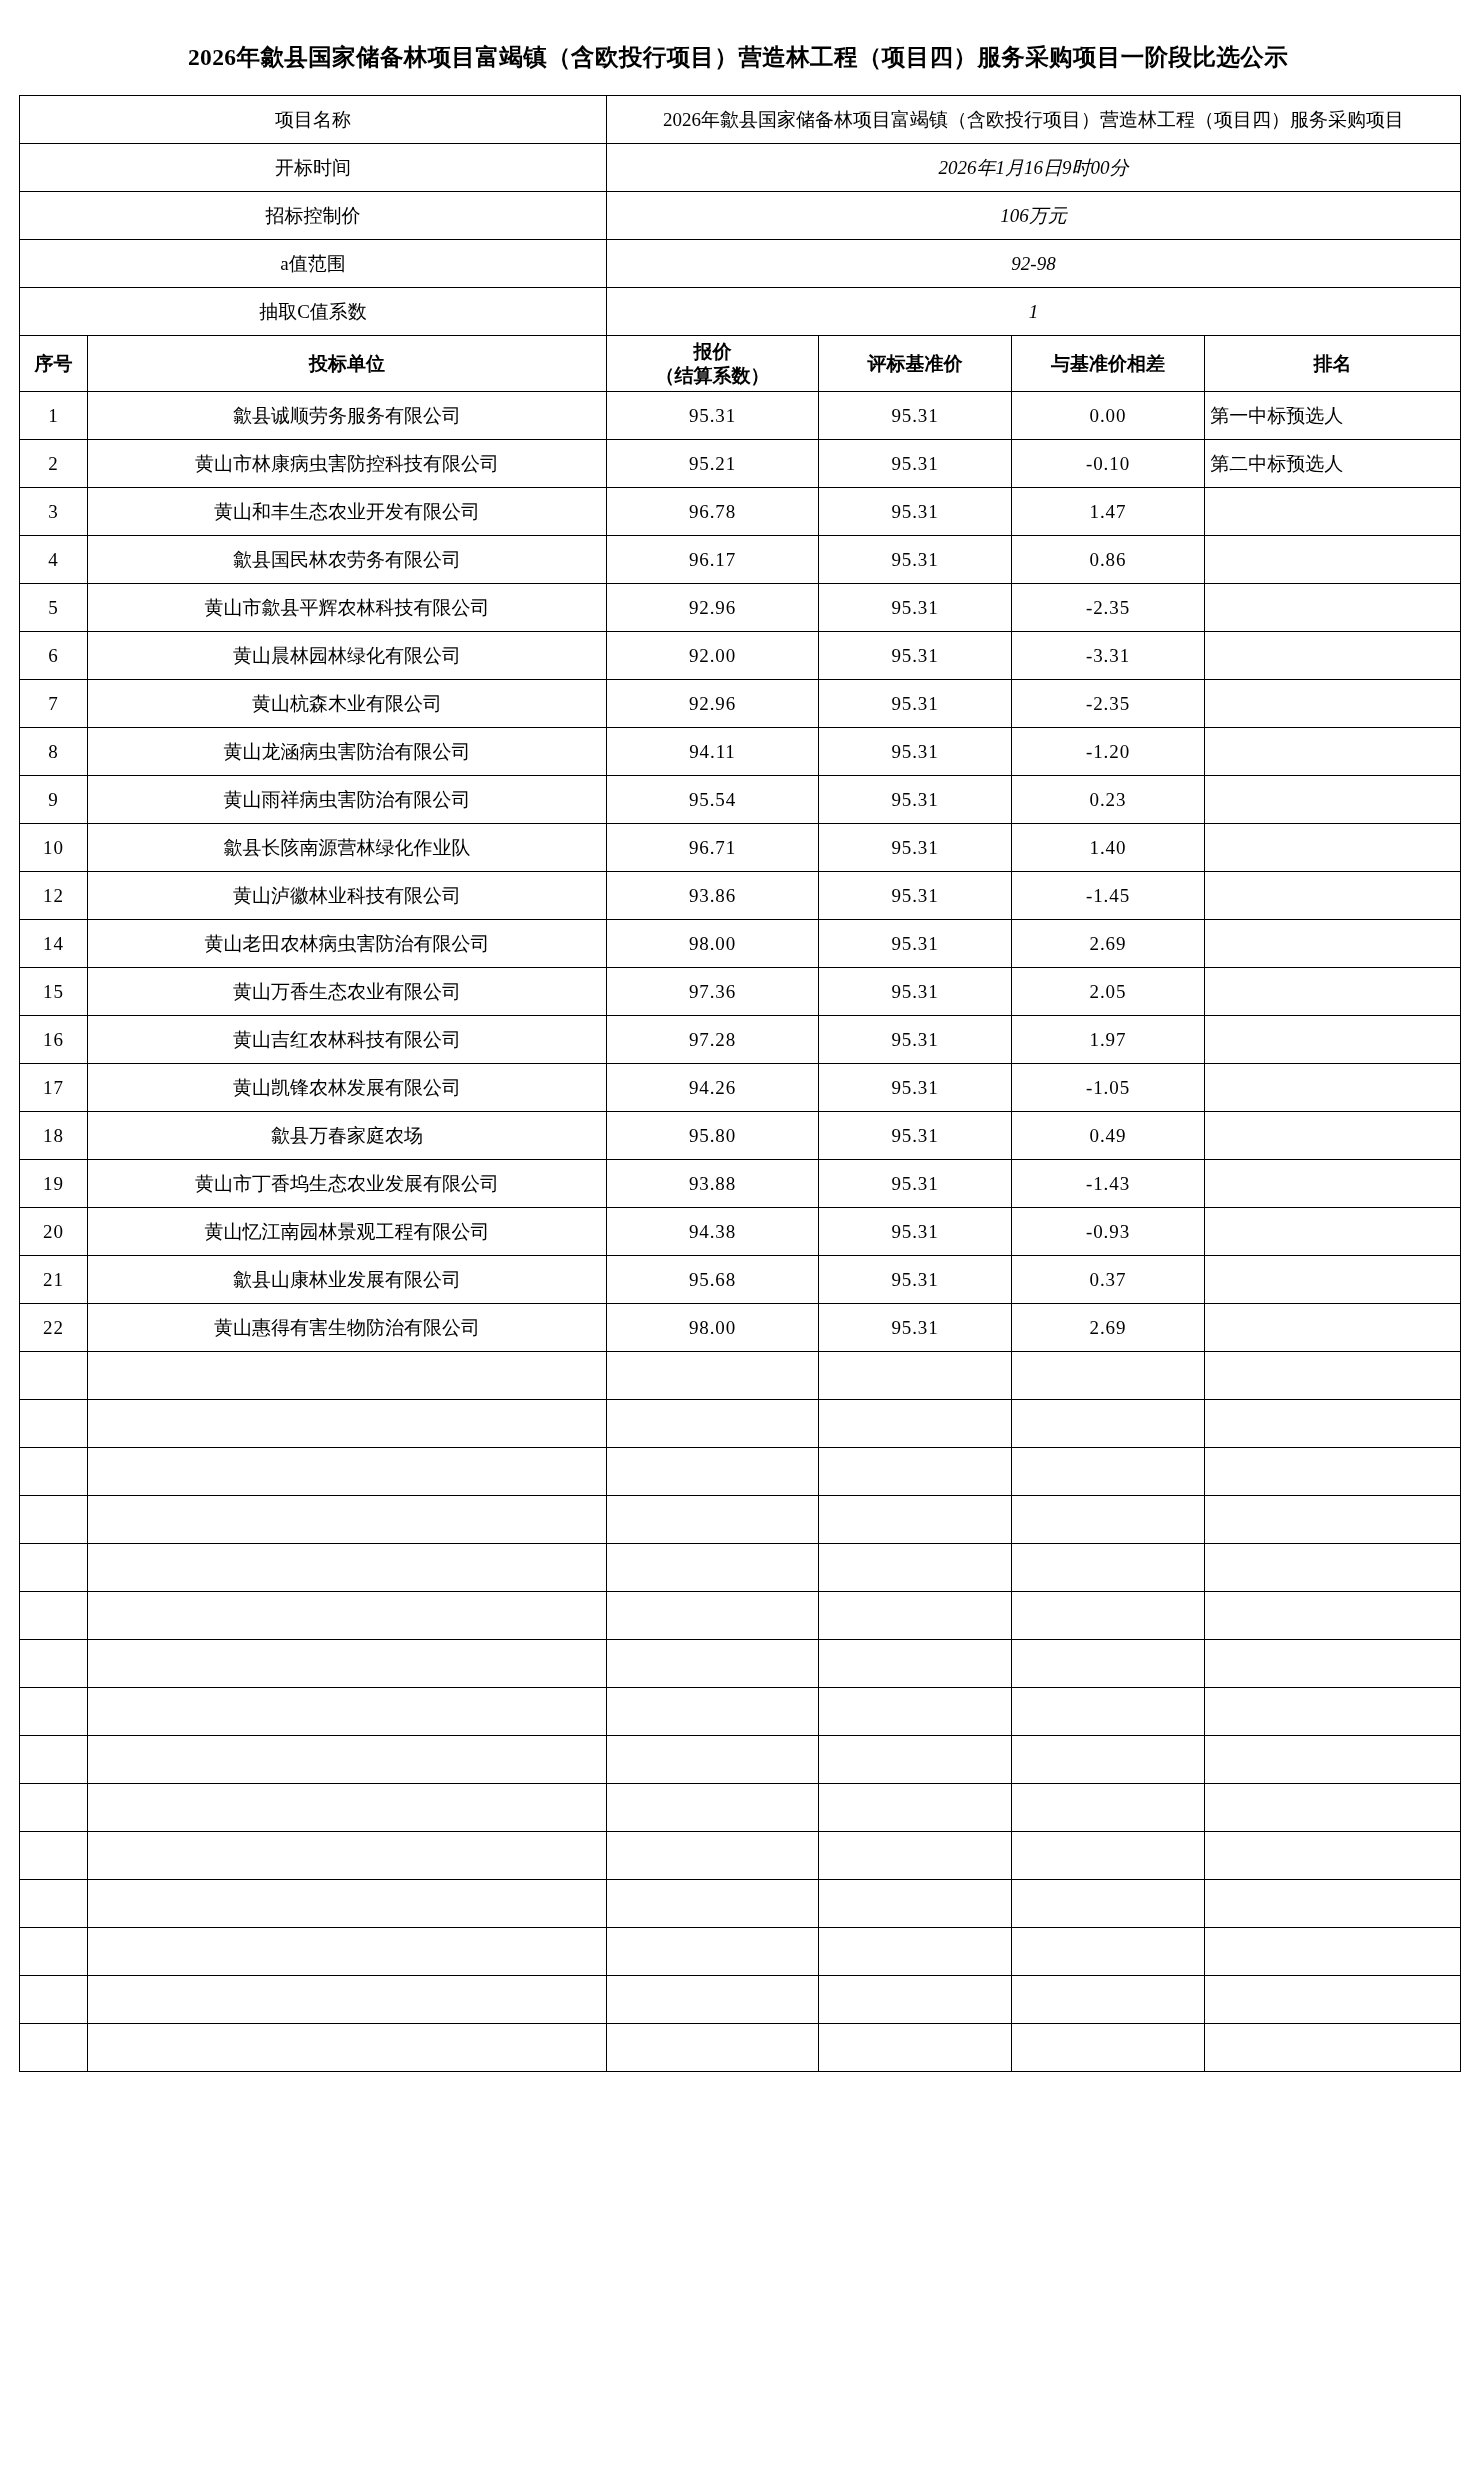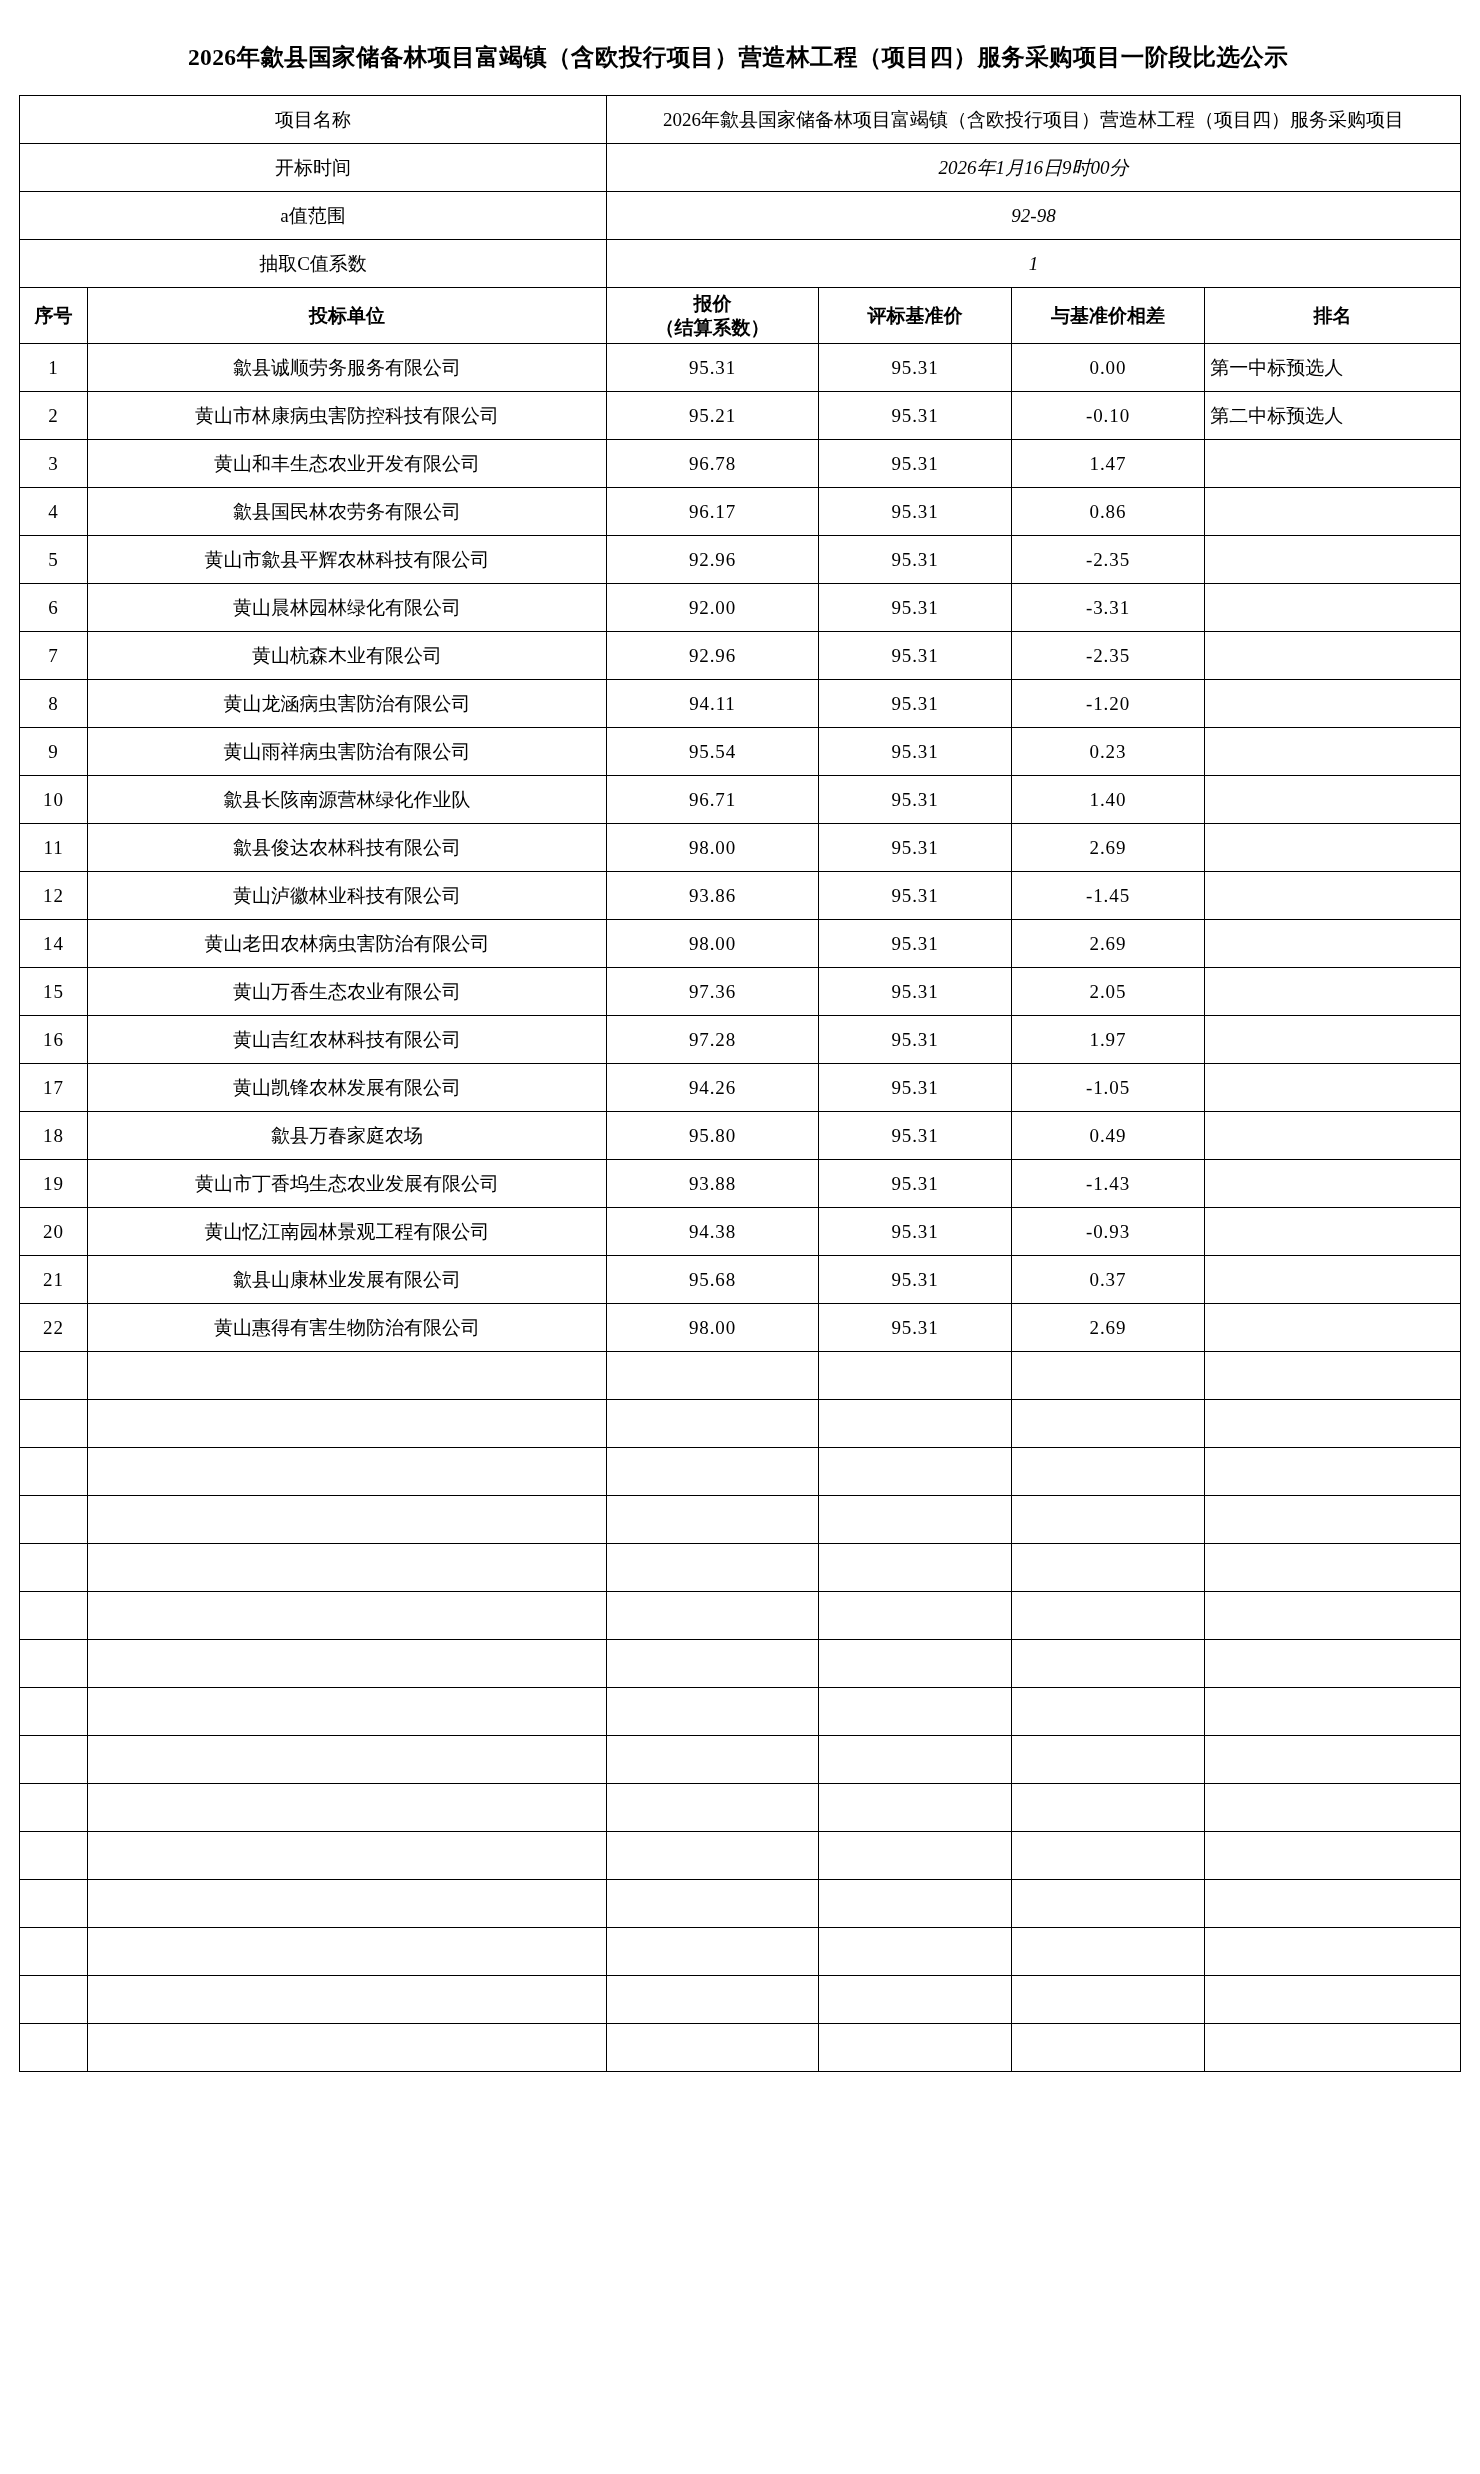--- a/index.html
+++ b/index.html
@@ -108,20 +108,24 @@
 
     <tr>
           <td class="label-cell" colspan="2">项目名称</td>
           <td class="proj-name-cell" colspan="4">2026年歙县国家储备林项目富竭镇（含欧投行项目）营造林工程（项目四）服务采购项目</td>
         </tr>
         <tr>
           <td class="label-cell" colspan="2">开标时间</td>
           <td class="value-cell" colspan="4">2026年1月16日9时00分</td>
         </tr>
         <tr>
+          <td class="label-cell" colspan="2">招标控制价</td>
+          <td class="value-cell" colspan="4">106万元</td>
+        </tr>
+        <tr>
           <td class="label-cell" colspan="2">a值范围</td>
           <td class="value-cell" colspan="4">92-98</td>
         </tr>
         <tr>
           <td class="label-cell" colspan="2">抽取C值系数</td>
           <td class="value-cell" colspan="4">1</td>
         </tr>
         <tr>
           <td class="hdr">序号</td>
           <td class="hdr">投标单位</td>
@@ -207,28 +211,20 @@
         </tr>
         <tr>
           <td class="num-cell">10</td>
           <td class="unit-cell">歙县长陔南源营林绿化作业队</td>
           <td class="num-cell">96.71</td>
           <td class="num-cell">95.31</td>
           <td class="num-cell">1.40</td>
           <td class="rank-cell"></td>
         </tr>
         <tr>
-          <td class="num-cell">11</td>
-          <td class="unit-cell">歙县俊达农林科技有限公司</td>
-          <td class="num-cell">98.00</td>
-          <td class="num-cell">95.31</td>
-          <td class="num-cell">2.69</td>
-          <td class="rank-cell"></td>
-        </tr>
-        <tr>
           <td class="num-cell">12</td>
           <td class="unit-cell">黄山泸徽林业科技有限公司</td>
           <td class="num-cell">93.86</td>
           <td class="num-cell">95.31</td>
           <td class="num-cell">-1.45</td>
           <td class="rank-cell"></td>
         </tr>
         <tr>
           <td class="num-cell">14</td>
           <td class="unit-cell">黄山老田农林病虫害防治有限公司</td>

